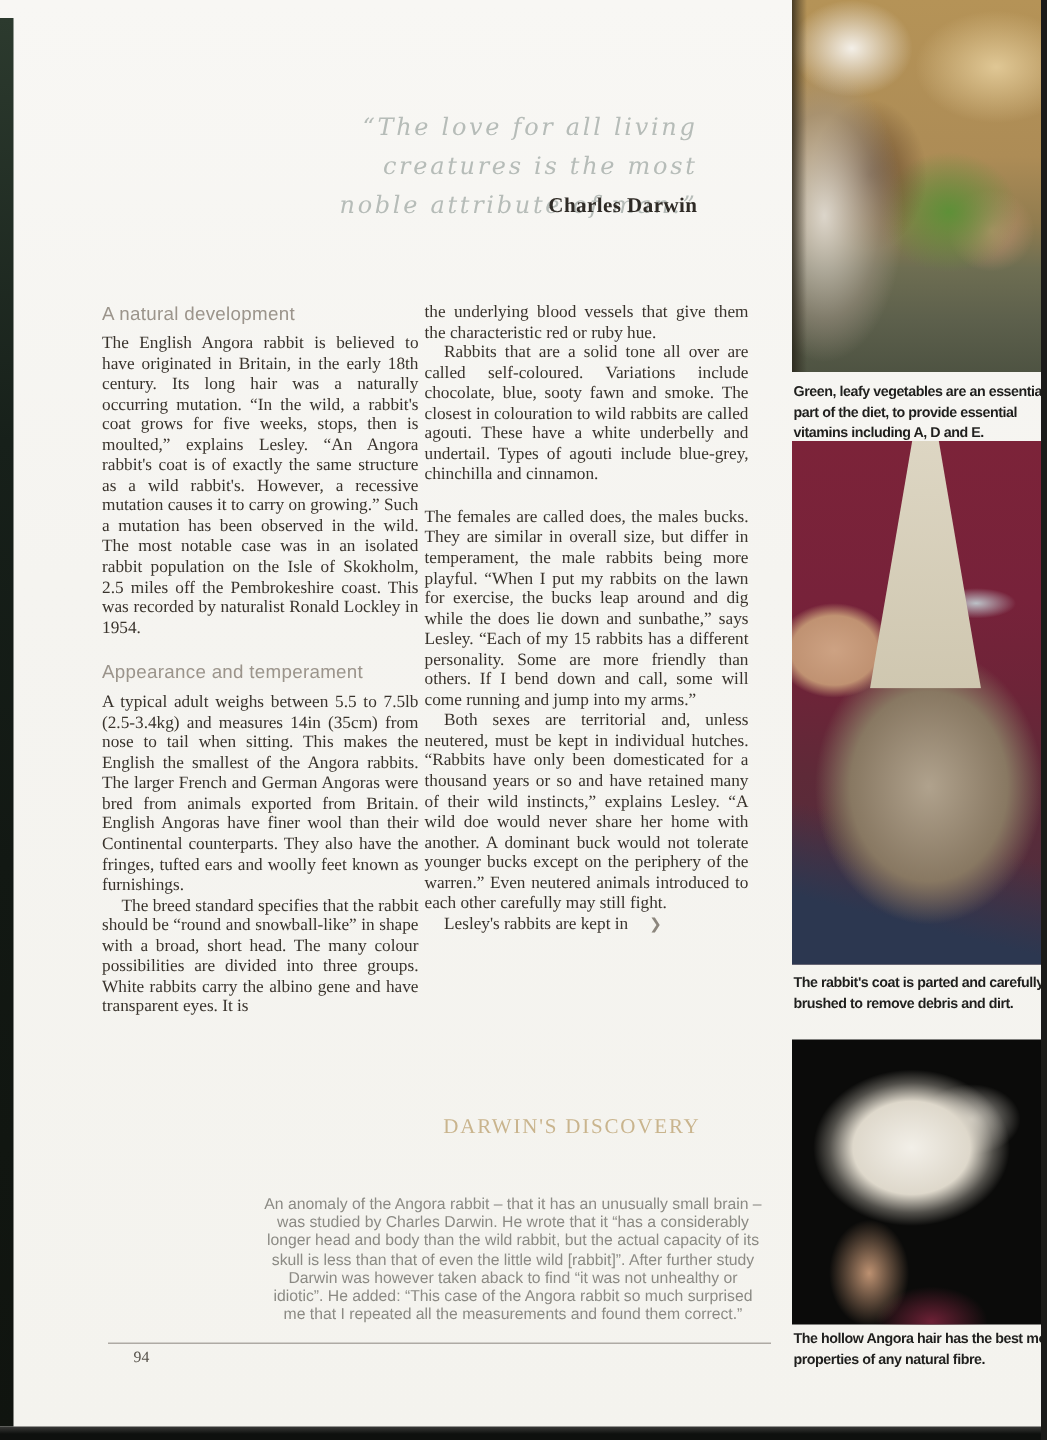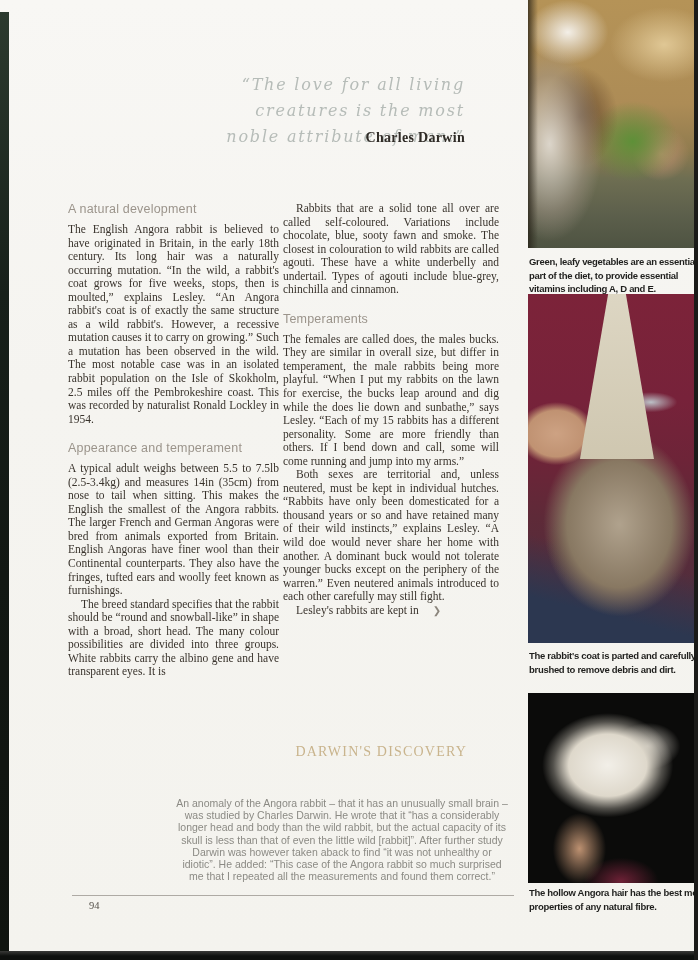--- a/index.html
+++ b/index.html
@@ -145,24 +145,24 @@
     </div>
     <div class="sect">
       <h3 class="section-heading">Appearance and temperament</h3>
       <p>A typical adult weighs between 5.5 to 7.5lb (2.5-3.4kg) and measures 14in (35cm) from nose to tail when sitting. This makes the English the smallest of the Angora rabbits. The larger French and German Angoras were bred from animals exported from Britain. English Angoras have finer wool than their Continental counterparts. They also have the fringes, tufted ears and woolly feet known as furnishings.</p>
       <p class="indent">The breed standard specifies that the rabbit should be “round and snowball-like” in shape with a broad, short head. The many colour possibilities are divided into three groups. White rabbits carry the albino gene and have transparent eyes. It is</p>
     </div>
   </div>
 
   <div class="col col-mid">
     <div class="sect">
+      <p>the underlying blood vessels that give them the characteristic red or ruby hue.</p>
       <p class="indent">Rabbits that are a solid tone all over are called self-coloured. Variations include chocolate, blue, sooty fawn and smoke. The closest in colouration to wild rabbits are called agouti. These have a white underbelly and undertail. Types of agouti include blue-grey, chinchilla and cinnamon.</p>
     </div>
     <div class="sect">
-      <h3 class="section-heading">Temperaments</h3>
       <p>The females are called does, the males bucks. They are similar in overall size, but differ in temperament, the male rabbits being more playful. “When I put my rabbits on the lawn for exercise, the bucks leap around and dig while the does lie down and sunbathe,” says Lesley. “Each of my 15 rabbits has a different personality. Some are more friendly than others. If I bend down and call, some will come running and jump into my arms.”</p>
       <p class="indent">Both sexes are territorial and, unless neutered, must be kept in individual hutches. “Rabbits have only been domesticated for a thousand years or so and have retained many of their wild instincts,” explains Lesley. “A wild doe would never share her home with another. A dominant buck would not tolerate younger bucks except on the periphery of the warren.” Even neutered animals introduced to each other carefully may still fight.</p>
       <p class="indent"><span>Lesley's rabbits are kept in</span><span class="arrow">❯</span></p>
     </div>
   </div>
 
   <div class="discovery-heading">DARWIN'S DISCOVERY</div>
   <div class="discovery-body">An anomaly of the Angora rabbit – that it has an unusually small brain – was studied by Charles Darwin. He wrote that it “has a considerably longer head and body than the wild rabbit, but the actual capacity of its skull is less than that of even the little wild [rabbit]”. After further study Darwin was however taken aback to find “it was not unhealthy or idiotic”. He added: “This case of the Angora rabbit so much surprised me that I repeated all the measurements and found them correct.”</div>
 
   <div class="footer-rule"></div>

